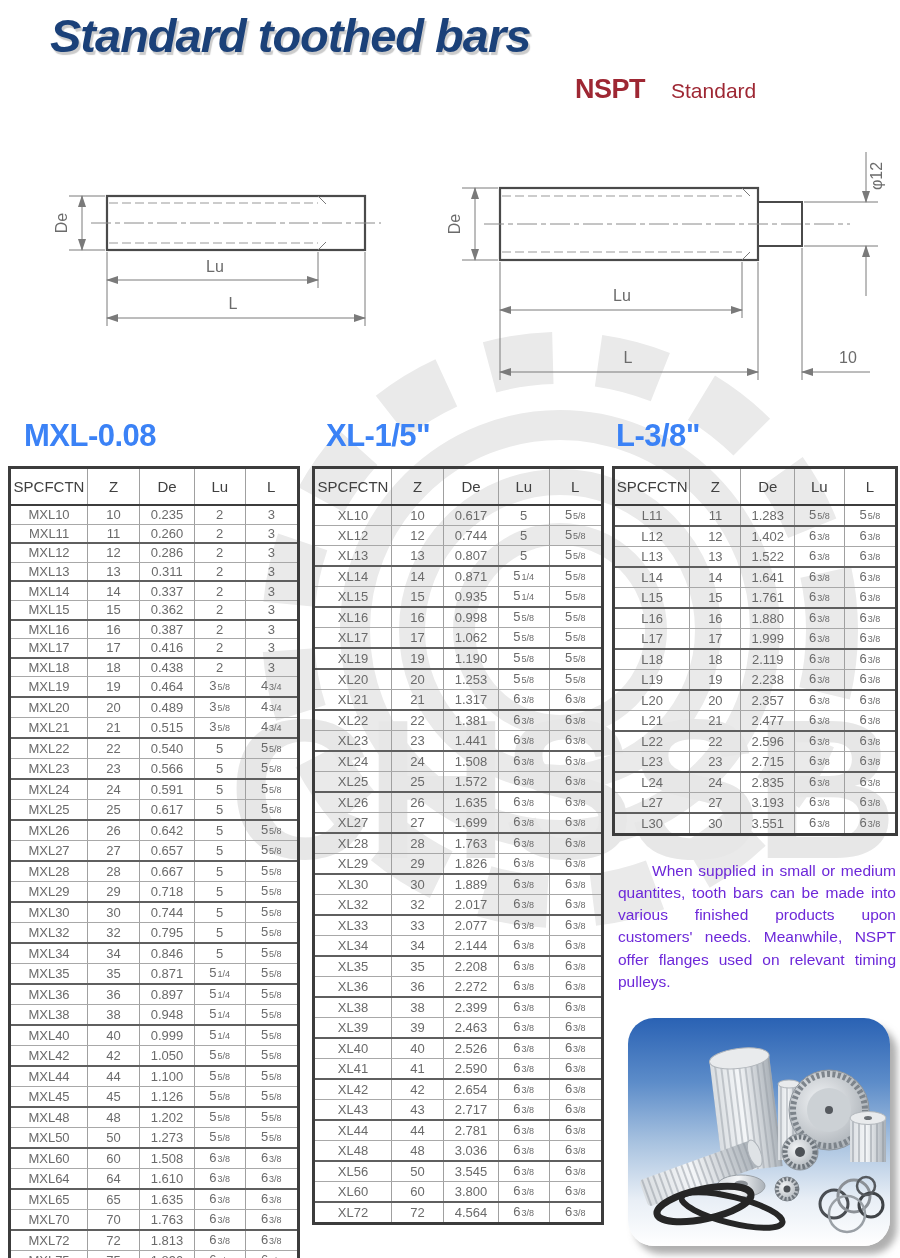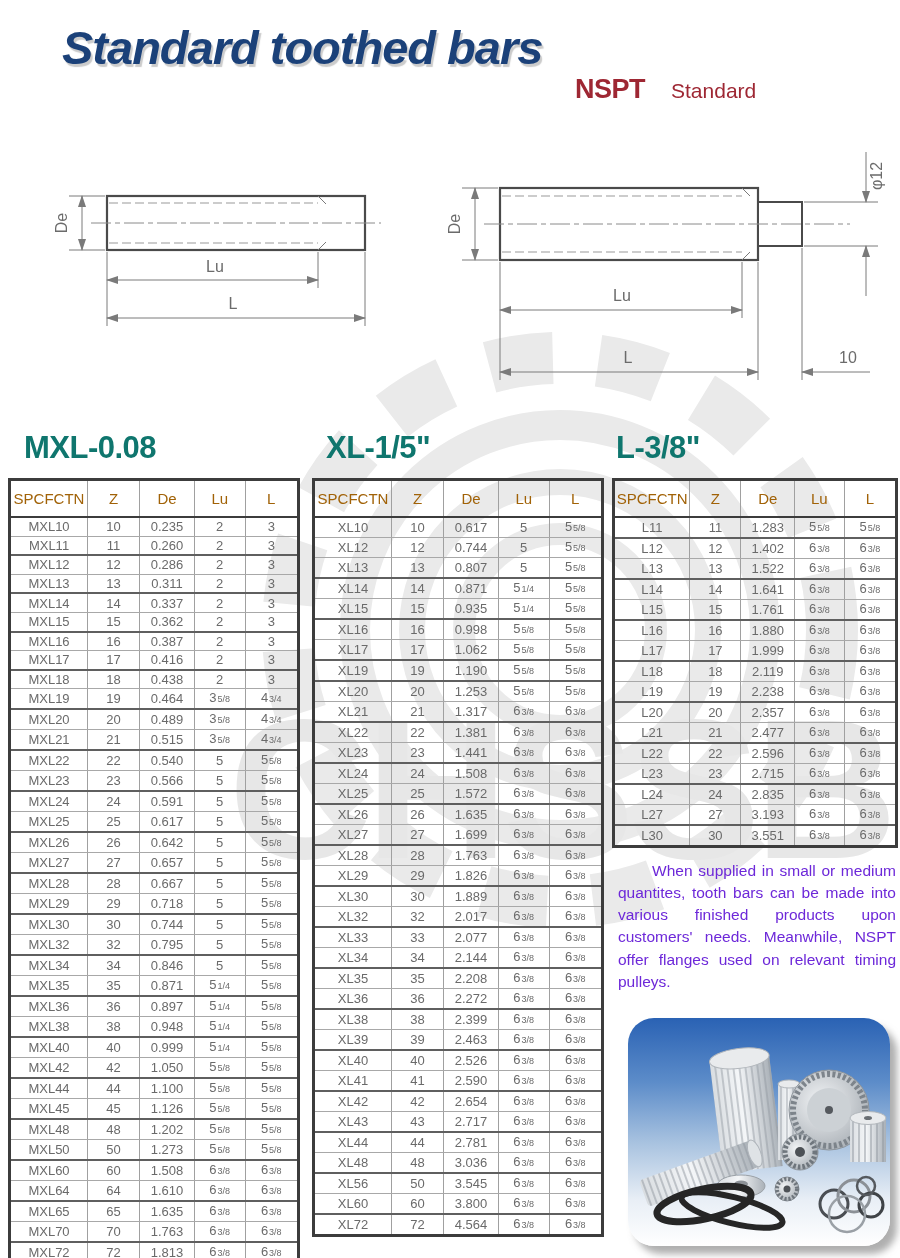--- a/index.html
+++ b/index.html
@@ -1,41 +1,41 @@
 <!DOCTYPE html>
 <html><head>
 <meta charset="utf-8">
 <style>
   html,body{margin:0;padding:0;background:#ffffff;}
   .page{position:relative;width:900px;height:1258px;background:#fff;overflow:hidden;
         font-family:"Liberation Sans","DejaVu Sans",sans-serif;}
   
-  .main-title{position:absolute;left:50px;top:8px;margin:12px;
+  .main-title{position:absolute;left:50px;top:8px;margin:0;
     font-size:47px;font-weight:bold;font-style:italic;letter-spacing:-1px;
     color:#1b4179;text-shadow:2px 3px 1px rgba(140,140,140,.45);z-index:3;}
   .brand{position:absolute;left:575px;top:74px;z-index:3;color:#9e2733;white-space:nowrap;}
   .brand .b-name{font-size:27px;font-weight:bold;letter-spacing:-0.5px;}
   .brand .b-suffix{font-size:21px;margin-left:26px;}
   
   .watermark{position:absolute;left:110px;top:295px;z-index:0;}
   .watermark text{font-family:"Liberation Sans",sans-serif;font-weight:bold;}
   
   .drawL{position:absolute;left:25px;top:148px;z-index:2;}
   .drawR{position:absolute;left:430px;top:138px;z-index:2;}
   .dim-text{fill:#6b6b6b;font-size:16px;font-family:"Liberation Sans",sans-serif;}
   
   .tblsec{position:absolute;top:418px;z-index:2;}
   .sec-mxl{left:8px;width:292px;}
   .sec-xl{left:312px;width:292px;}
   .sec-l{left:612px;width:286px;}
-  .tblsec h2{margin:12px 0 12px 0;font-size:31px;font-weight:bold;letter-spacing:-0.5px;color:#0f766e;}
+  .tblsec h2{margin:0 0 12px 0;font-size:31px;font-weight:bold;letter-spacing:-0.5px;color:#3b82f6;}
   .sec-mxl h2{margin-left:16px;} .sec-xl h2{margin-left:14px;} .sec-l h2{margin-left:4px;}
   table.spec{border-collapse:collapse;width:100%;border:3px solid #3c3c3c;background:transparent;
     color:#6a6a6a;}
-  table.spec th{font-size:15px;font-weight:normal;color:#a16207;height:33px;
+  table.spec th{font-size:15px;font-weight:normal;color:#404040;height:33px;
     border-right:1px solid #a0a0a0;border-bottom:2px solid #3c3c3c;}
   table.spec td{font-size:13px;height:17.6px;line-height:17px;padding:0;text-align:center;
     border-right:1px solid #a0a0a0;border-bottom:1px solid #a8a8a8;}
   table.spec tr.pair td{border-bottom:2px solid #5f5f5f;}
   table.spec th:last-child,table.spec td:last-child{border-right:none;}
   .fr{font-size:9px;margin-left:1px;}
   
   .note{position:absolute;left:618px;top:860px;width:278px;z-index:2;margin:0;
     font-size:15.5px;line-height:1.43;color:#6d28d9;text-align:justify;text-indent:2.2em;}
   .photo-panel{position:absolute;left:628px;top:1018px;width:262px;height:228px;z-index:2;

